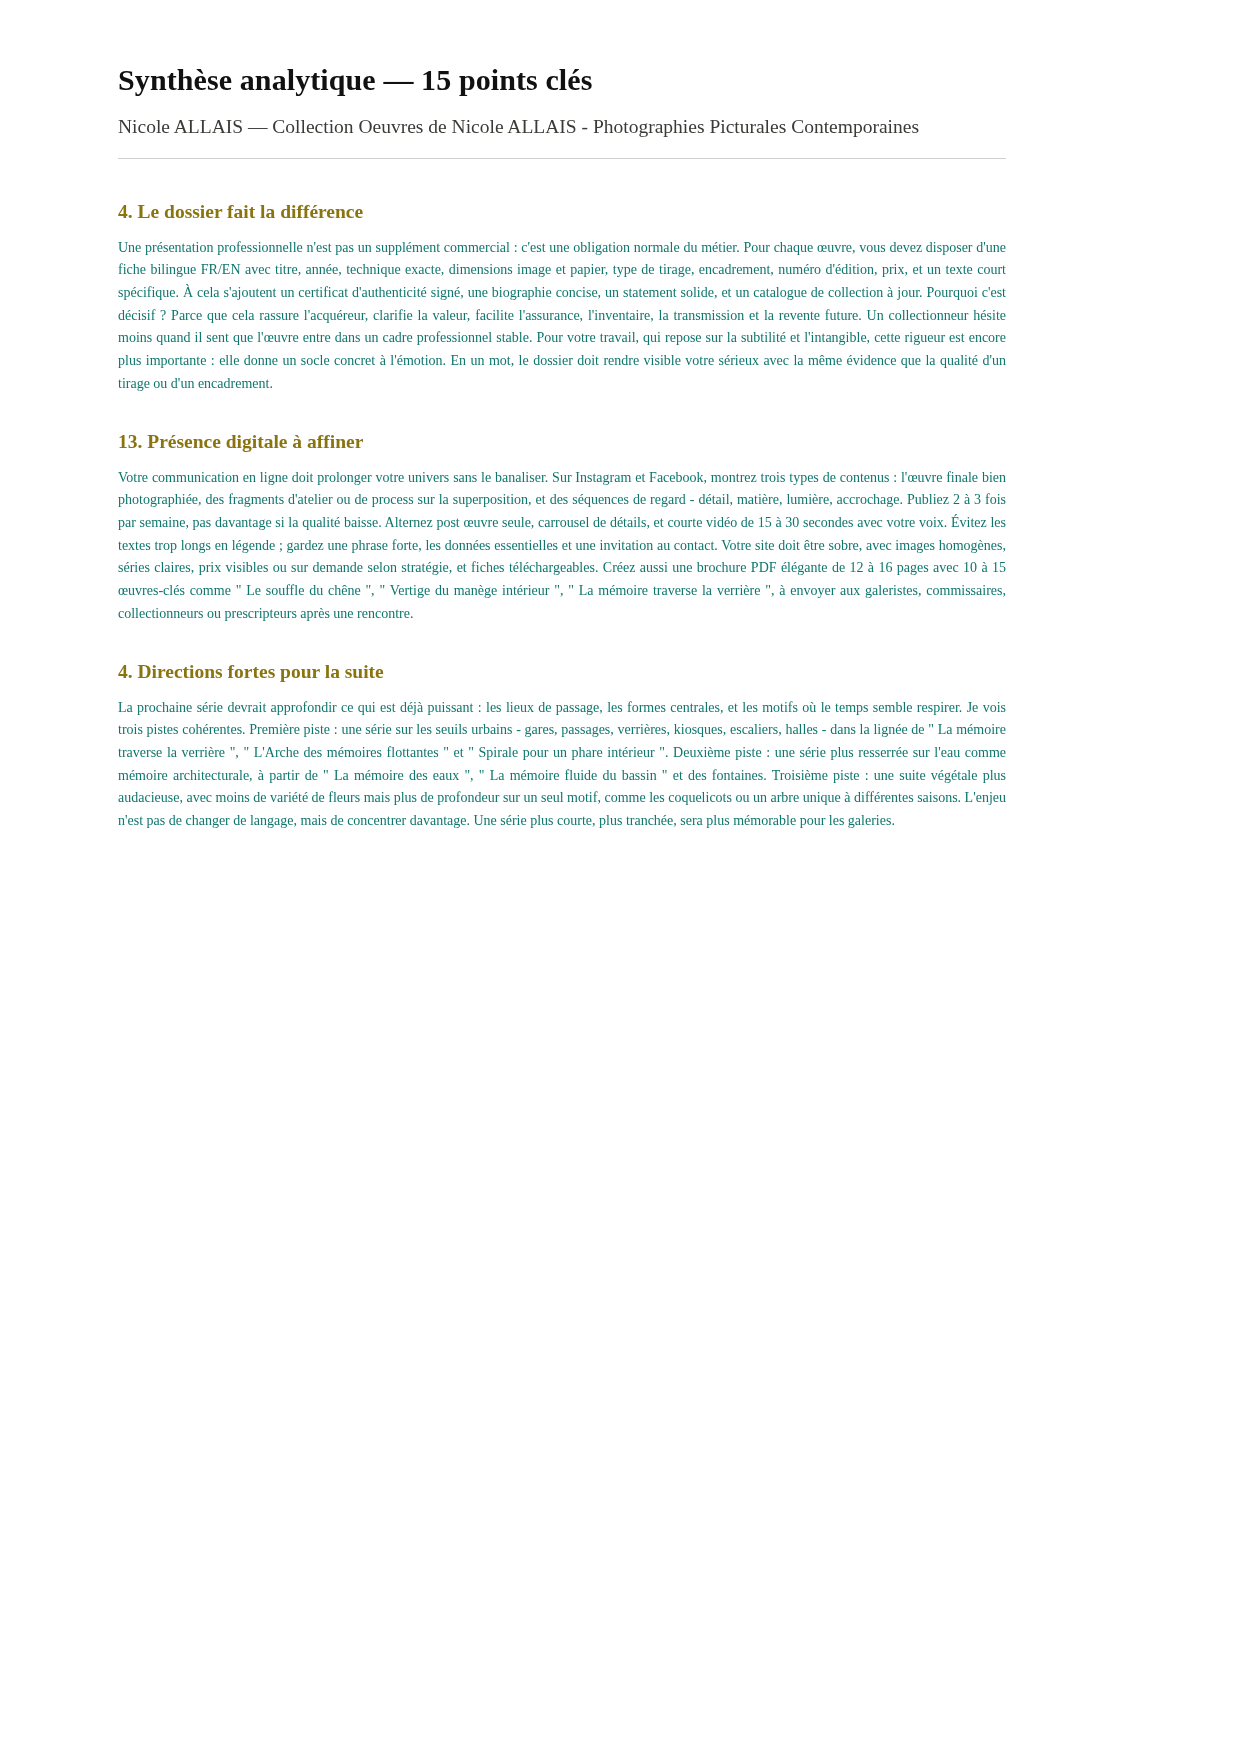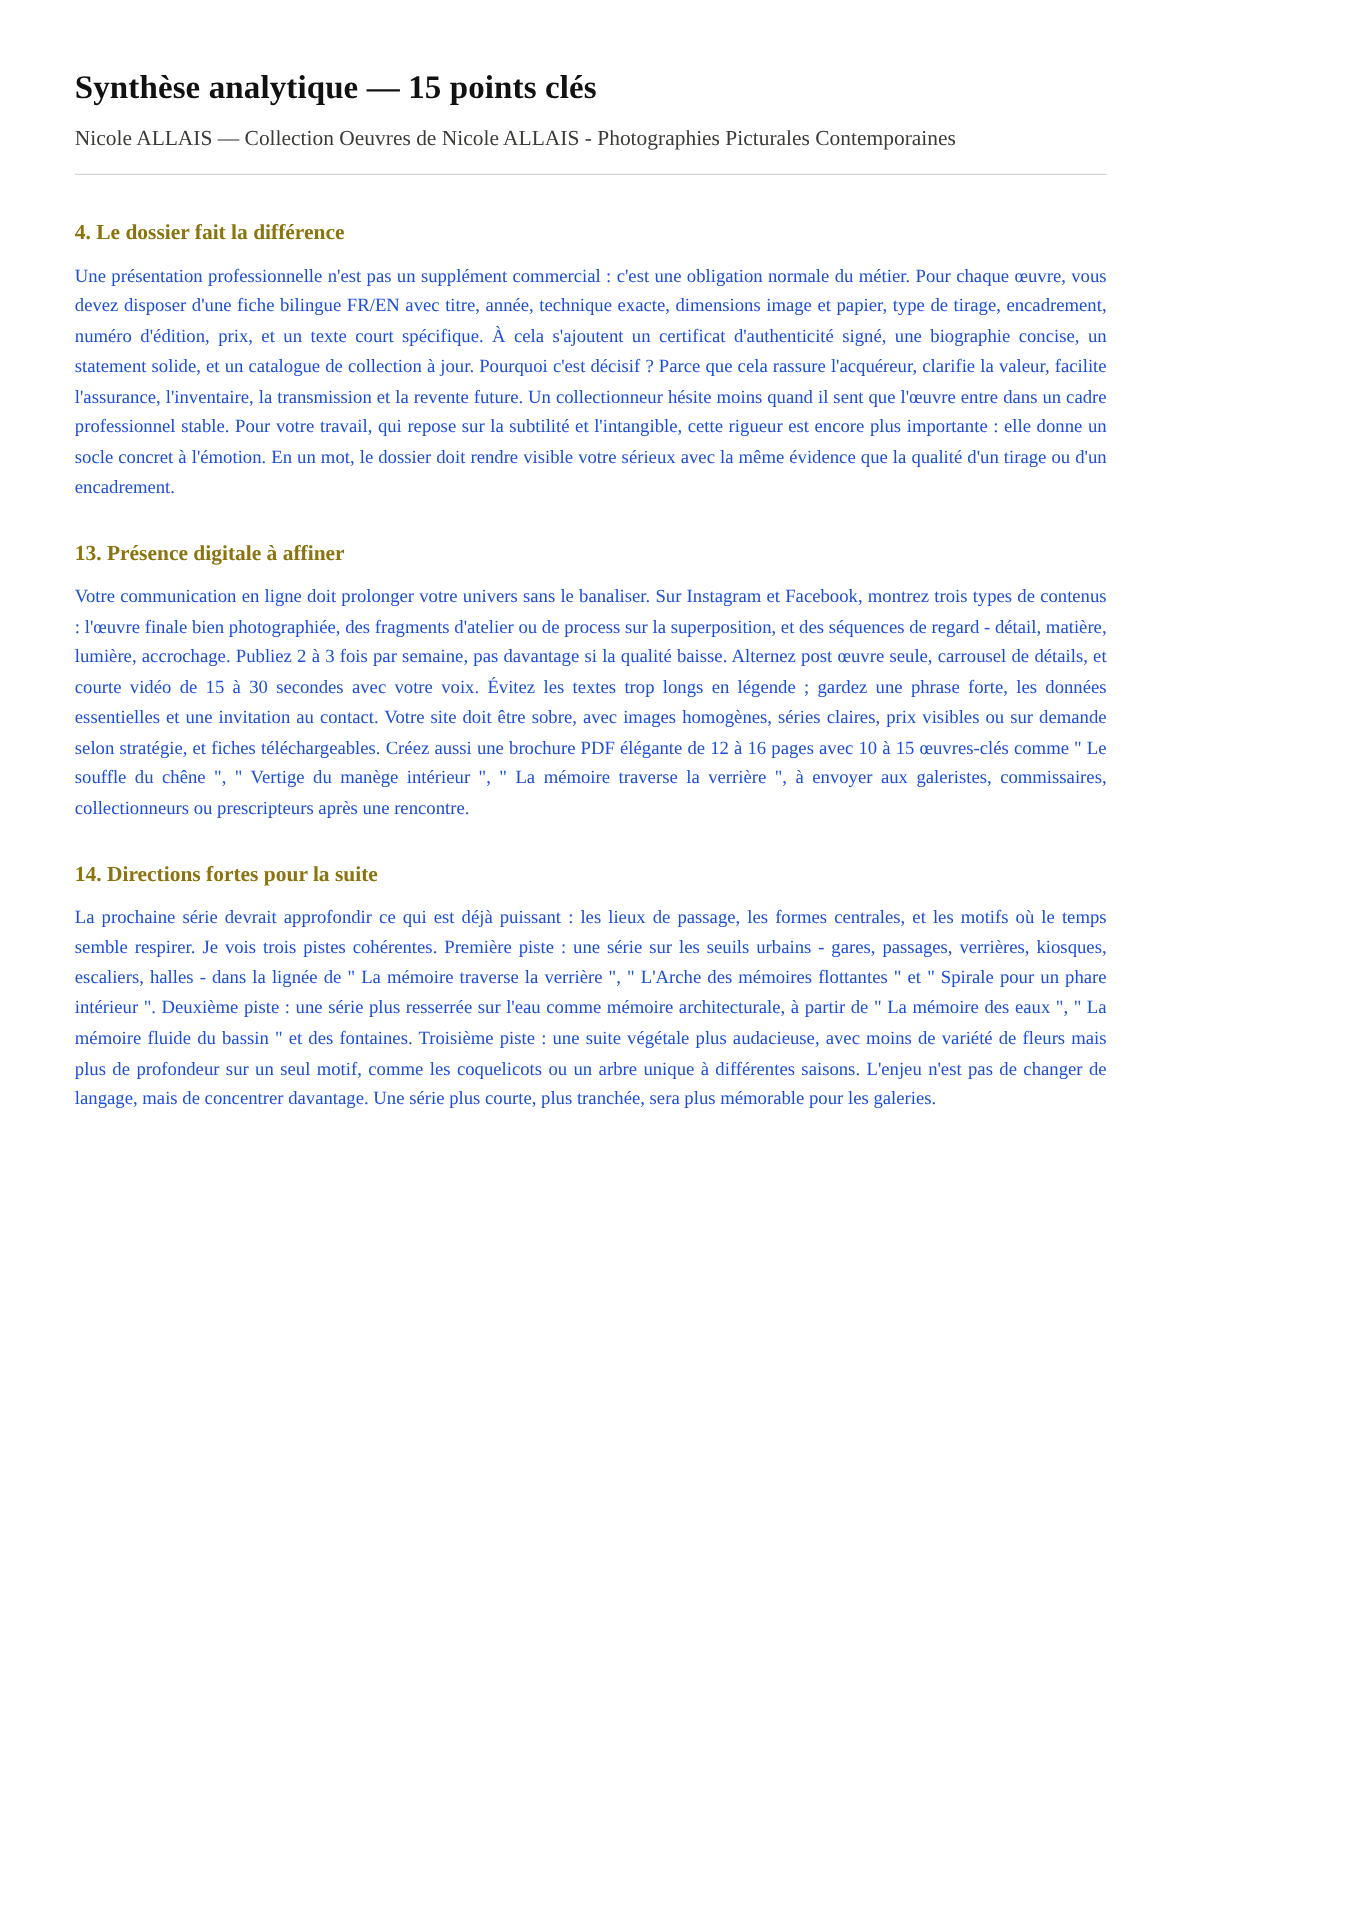--- a/index.html
+++ b/index.html
@@ -11,21 +11,21 @@
     width: 1241px;
     height: 1754px;
     font-family: "Liberation Serif", "DejaVu Serif", serif;
     color: #1a1a1a;
     -webkit-font-smoothing: antialiased;
   }
   .page {
     box-sizing: border-box;
     width: 1124px;
     min-height: 1754px;
-    padding: 62px 118px 60px 68px;
+    padding: 62px 118px 60px 118px;
   }
   .doc-title {
     font-size: 30px;
     font-weight: bold;
     color: #111111;
     letter-spacing: 0.1px;
     margin: 0 0 16px 0;
     line-height: 1.2;
   }
   .doc-subtitle {
@@ -48,25 +48,25 @@
     margin-bottom: 0;
   }
   .section-heading {
     font-size: 19.5px;
     font-weight: bold;
     color: #8a7410;
     margin: 0 0 12px 0;
     line-height: 1.3;
   }
   .section-body {
-    font-size: 17px;
+    font-size: 14px;
     line-height: 1.62;
     text-align: justify;
     text-justify: inter-word;
-    color: #1d4ed8;
+    color: #0f766e;
     margin: 0;
     hyphens: none;
   }
   .section + .section {
     margin-top: 34px;
   }
 </style>
 </head>
 <body>
 
@@ -82,17 +82,17 @@
     <h2 class="section-heading">4. Le dossier fait la différence</h2>
     <p class="section-body">Une présentation professionnelle n'est pas un supplément commercial : c'est une obligation normale du métier. Pour chaque œuvre, vous devez disposer d'une fiche bilingue FR/EN avec titre, année, technique exacte, dimensions image et papier, type de tirage, encadrement, numéro d'édition, prix, et un texte court spécifique. À cela s'ajoutent un certificat d'authenticité signé, une biographie concise, un statement solide, et un catalogue de collection à jour. Pourquoi c'est décisif ? Parce que cela rassure l'acquéreur, clarifie la valeur, facilite l'assurance, l'inventaire, la transmission et la revente future. Un collectionneur hésite moins quand il sent que l'œuvre entre dans un cadre professionnel stable. Pour votre travail, qui repose sur la subtilité et l'intangible, cette rigueur est encore plus importante : elle donne un socle concret à l'émotion. En un mot, le dossier doit rendre visible votre sérieux avec la même évidence que la qualité d'un tirage ou d'un encadrement.</p>
   </div>
 
   <div class="section">
     <h2 class="section-heading">13. Présence digitale à affiner</h2>
     <p class="section-body">Votre communication en ligne doit prolonger votre univers sans le banaliser. Sur Instagram et Facebook, montrez trois types de contenus : l'œuvre finale bien photographiée, des fragments d'atelier ou de process sur la superposition, et des séquences de regard - détail, matière, lumière, accrochage. Publiez 2 à 3 fois par semaine, pas davantage si la qualité baisse. Alternez post œuvre seule, carrousel de détails, et courte vidéo de 15 à 30 secondes avec votre voix. Évitez les textes trop longs en légende ; gardez une phrase forte, les données essentielles et une invitation au contact. Votre site doit être sobre, avec images homogènes, séries claires, prix visibles ou sur demande selon stratégie, et fiches téléchargeables. Créez aussi une brochure PDF élégante de 12 à 16 pages avec 10 à 15 œuvres-clés comme " Le souffle du chêne ", " Vertige du manège intérieur ", " La mémoire traverse la verrière ", à envoyer aux galeristes, commissaires, collectionneurs ou prescripteurs après une rencontre.</p>
   </div>
 
   <div class="section">
-    <h2 class="section-heading">14. Directions fortes pour la suite</h2>
+    <h2 class="section-heading">4. Directions fortes pour la suite</h2>
     <p class="section-body">La prochaine série devrait approfondir ce qui est déjà puissant : les lieux de passage, les formes centrales, et les motifs où le temps semble respirer. Je vois trois pistes cohérentes. Première piste : une série sur les seuils urbains - gares, passages, verrières, kiosques, escaliers, halles - dans la lignée de " La mémoire traverse la verrière ", " L'Arche des mémoires flottantes " et " Spirale pour un phare intérieur ". Deuxième piste : une série plus resserrée sur l'eau comme mémoire architecturale, à partir de " La mémoire des eaux ", " La mémoire fluide du bassin " et des fontaines. Troisième piste : une suite végétale plus audacieuse, avec moins de variété de fleurs mais plus de profondeur sur un seul motif, comme les coquelicots ou un arbre unique à différentes saisons. L'enjeu n'est pas de changer de langage, mais de concentrer davantage. Une série plus courte, plus tranchée, sera plus mémorable pour les galeries.</p>
   </div>
 
 </div>
 
 </body></html>

